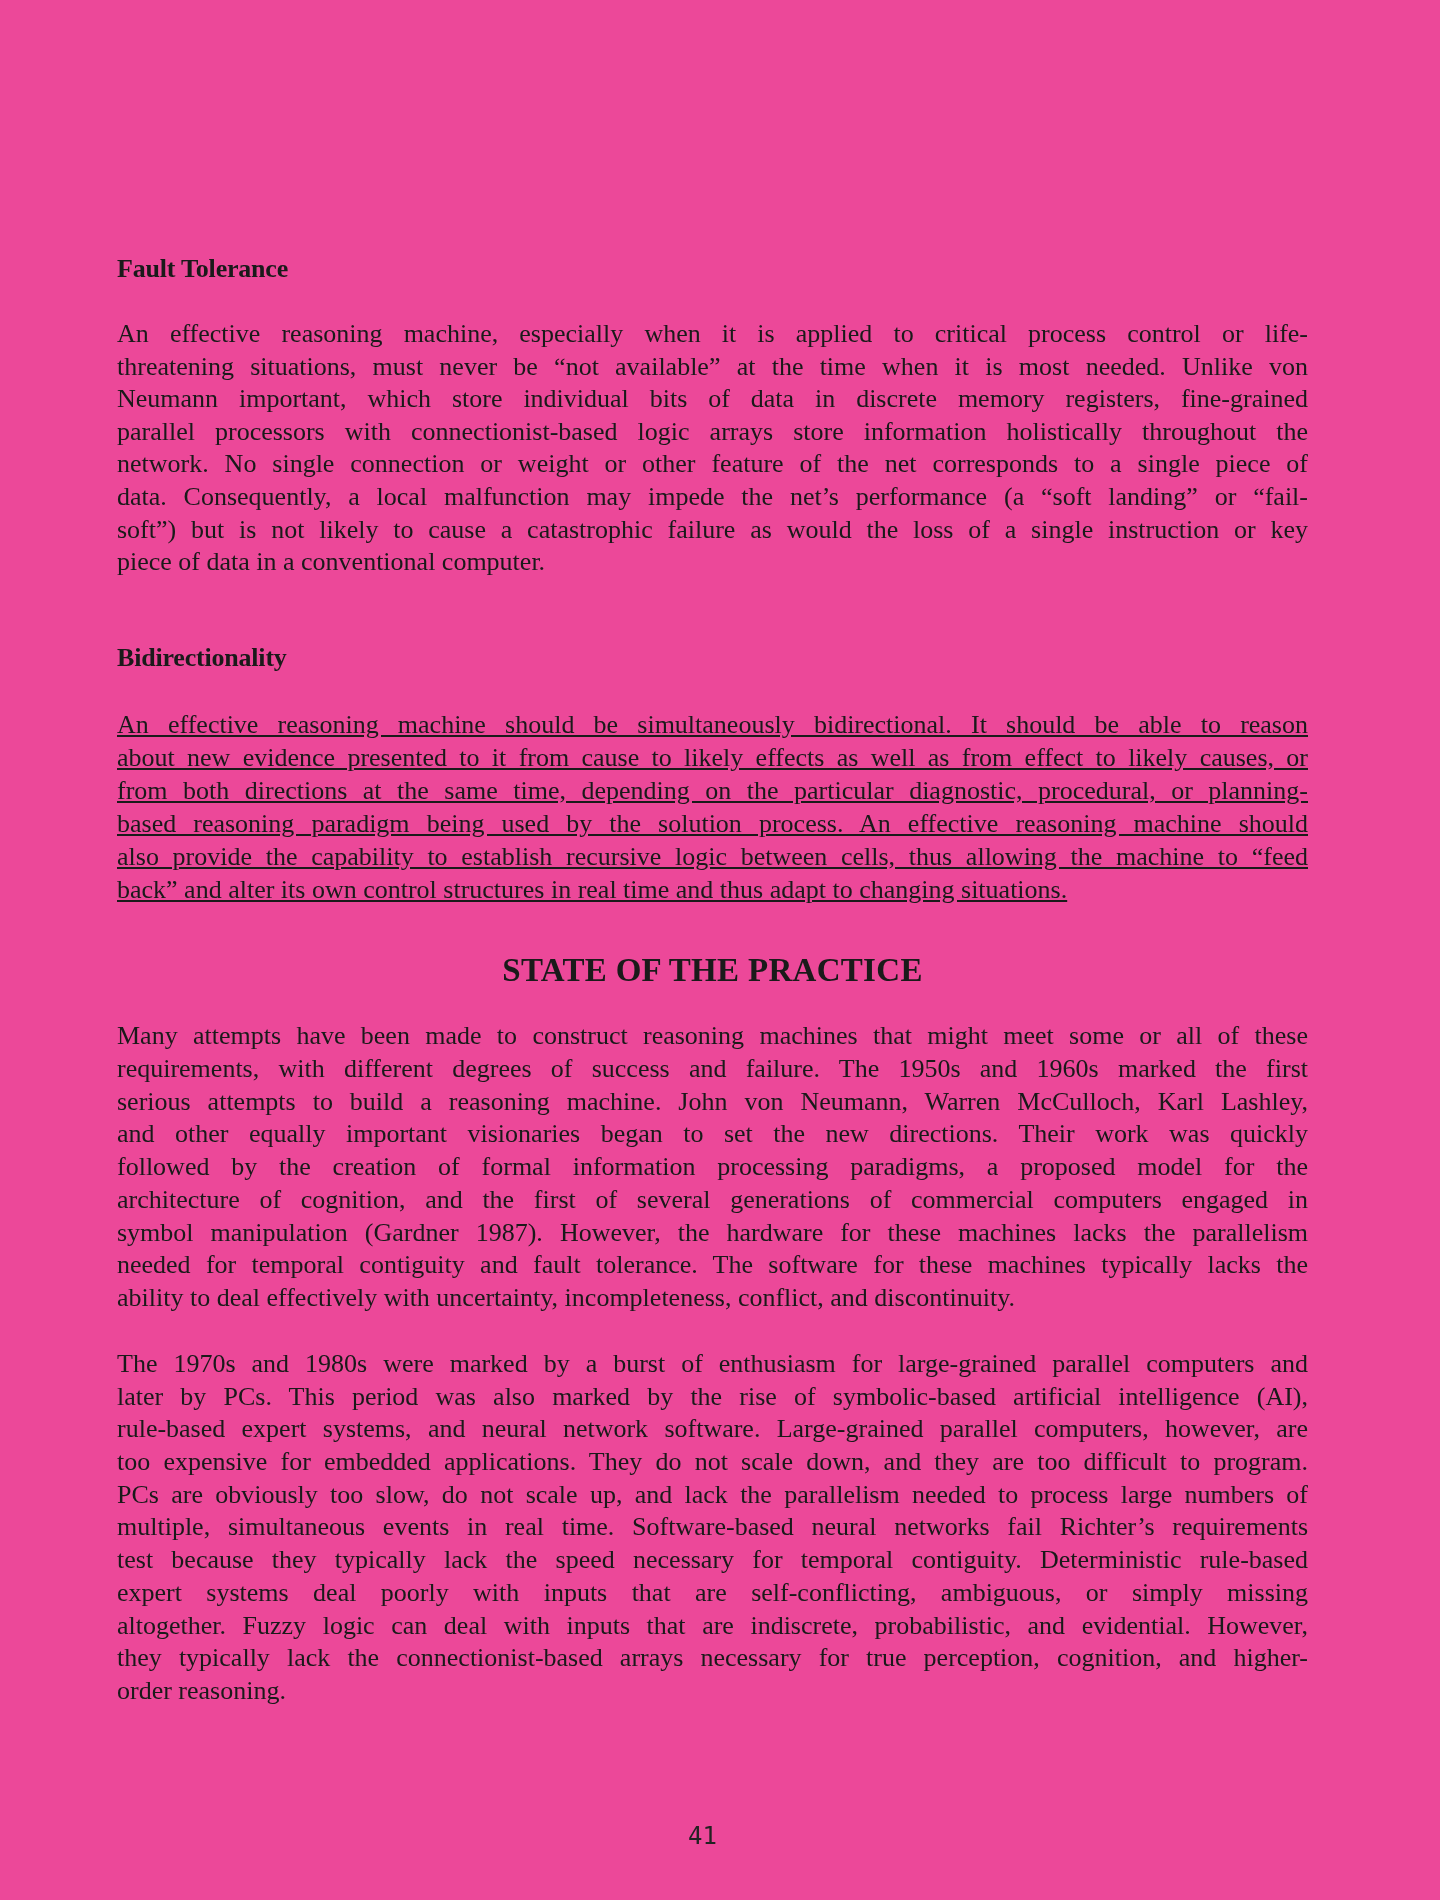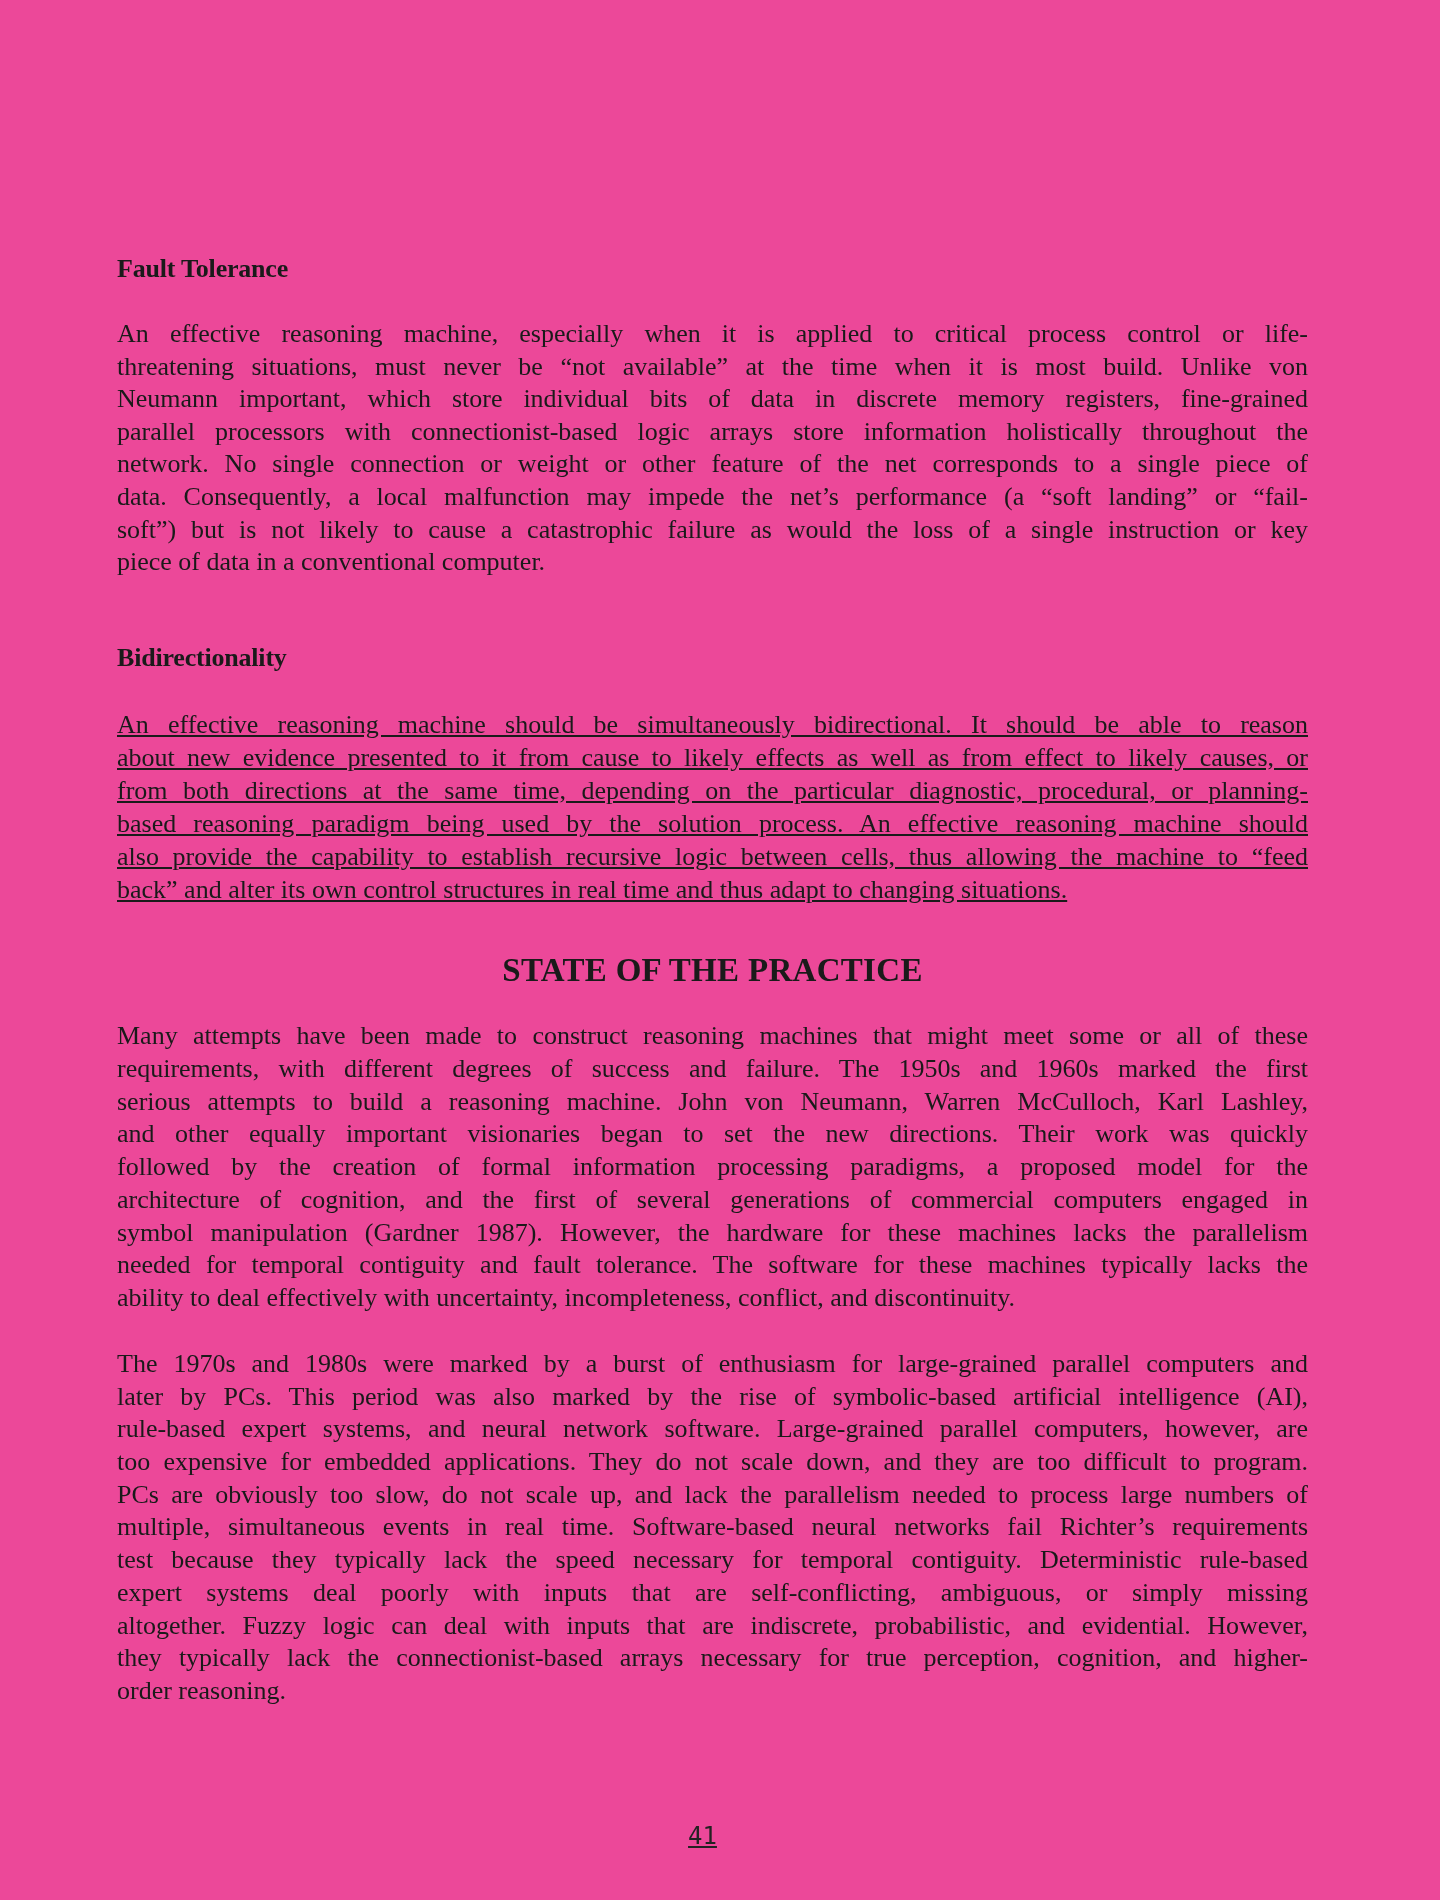--- a/index.html
+++ b/index.html
@@ -74,21 +74,21 @@
 </style>
 </head>
 <body>
 
 <div class="page">
 
   <div class="block subhead" style="top:253px;">Fault Tolerance</div>
 
   <div class="block para p1" style="top:318px;">
     <span class="line">An effective reasoning machine, especially when it is applied to critical process control or life-</span>
-    <span class="line">threatening situations, must never be “not available” at the time when it is most build.  Unlike von</span>
+    <span class="line">threatening situations, must never be “not available” at the time when it is most needed.  Unlike von</span>
     <span class="line">Neumann important, which store individual bits of data in discrete memory registers, fine-grained</span>
     <span class="line">parallel processors with connectionist-based logic arrays store information holistically throughout the</span>
     <span class="line">network.  No single connection or weight or other feature of the net corresponds to a single piece of</span>
     <span class="line">data.  Consequently, a local malfunction may impede the net’s performance (a “soft landing” or “fail-</span>
     <span class="line">soft”) but is not likely to cause a catastrophic failure as would the loss of a single instruction or key</span>
     <span class="line last">piece of data in a conventional computer.</span>
   </div>
 
   <div class="block subhead" style="top:642px;">Bidirectionality</div>
 
@@ -122,15 +122,15 @@
     <span class="line">too expensive for embedded applications.  They do not scale down, and they are too difficult to program.</span>
     <span class="line">PCs are obviously too slow, do not scale up, and lack the parallelism needed to process large numbers of</span>
     <span class="line">multiple, simultaneous events in real time.  Software-based neural networks fail Richter’s requirements</span>
     <span class="line">test because they typically lack the speed necessary for temporal contiguity.  Deterministic rule-based</span>
     <span class="line">expert systems deal poorly with inputs that are self-conflicting, ambiguous, or simply missing</span>
     <span class="line">altogether.  Fuzzy logic can deal with inputs that are indiscrete, probabilistic, and evidential.  However,</span>
     <span class="line">they typically lack the connectionist-based arrays necessary for true perception, cognition, and higher-</span>
     <span class="line last">order reasoning.</span>
   </div>
 
-  <div class="page-number" style="top:1822px;text-decoration:underline;">41</div>
+  <div class="page-number" style="top:1822px;">41</div>
 
 </div>
 
 </body></html>

